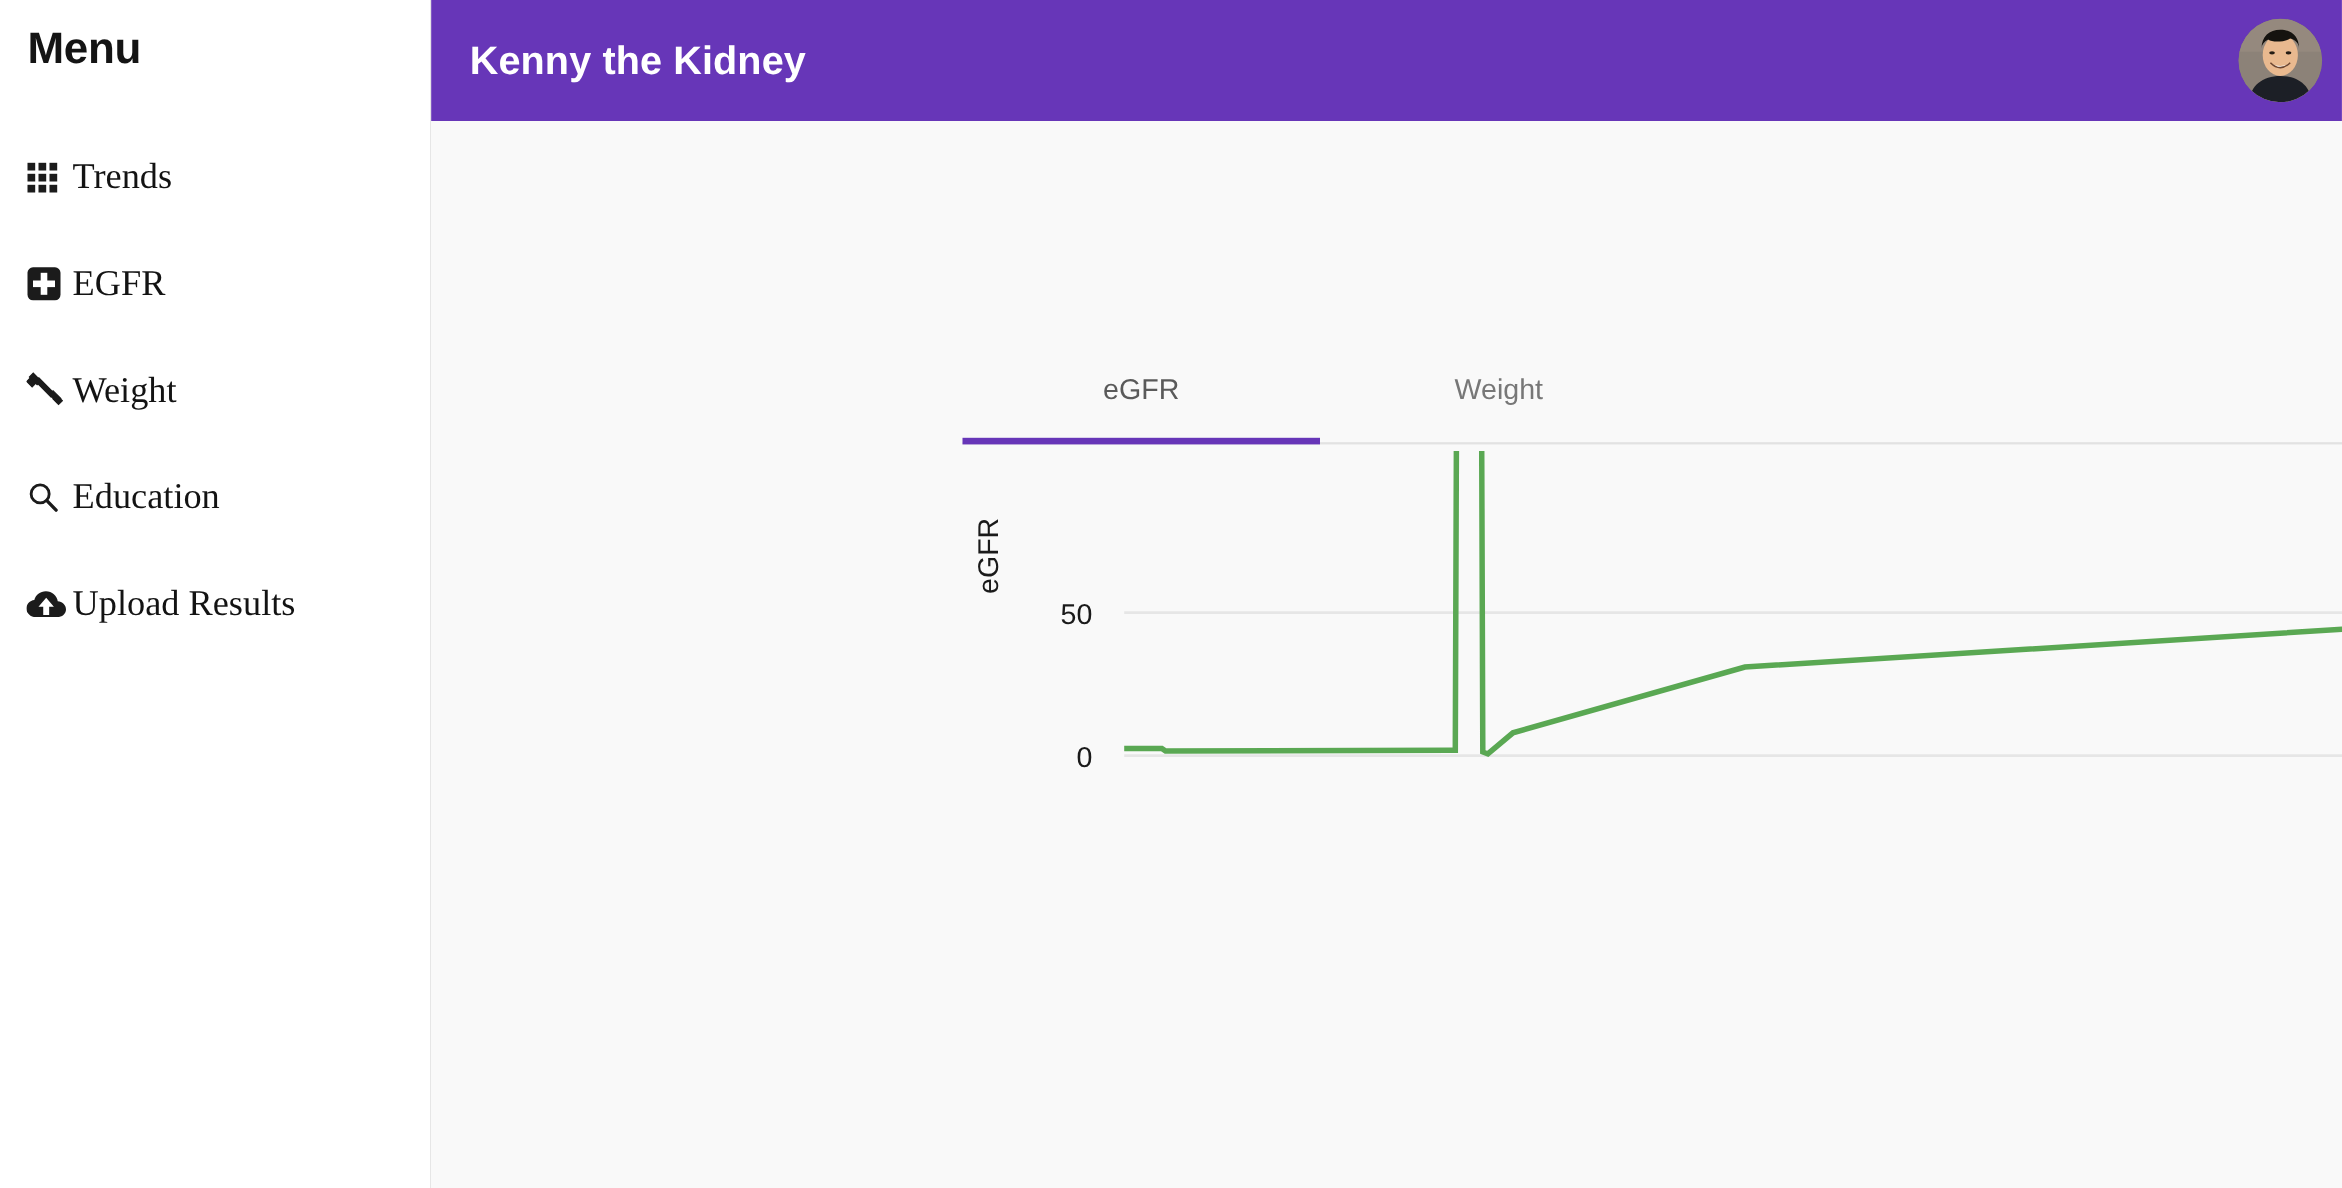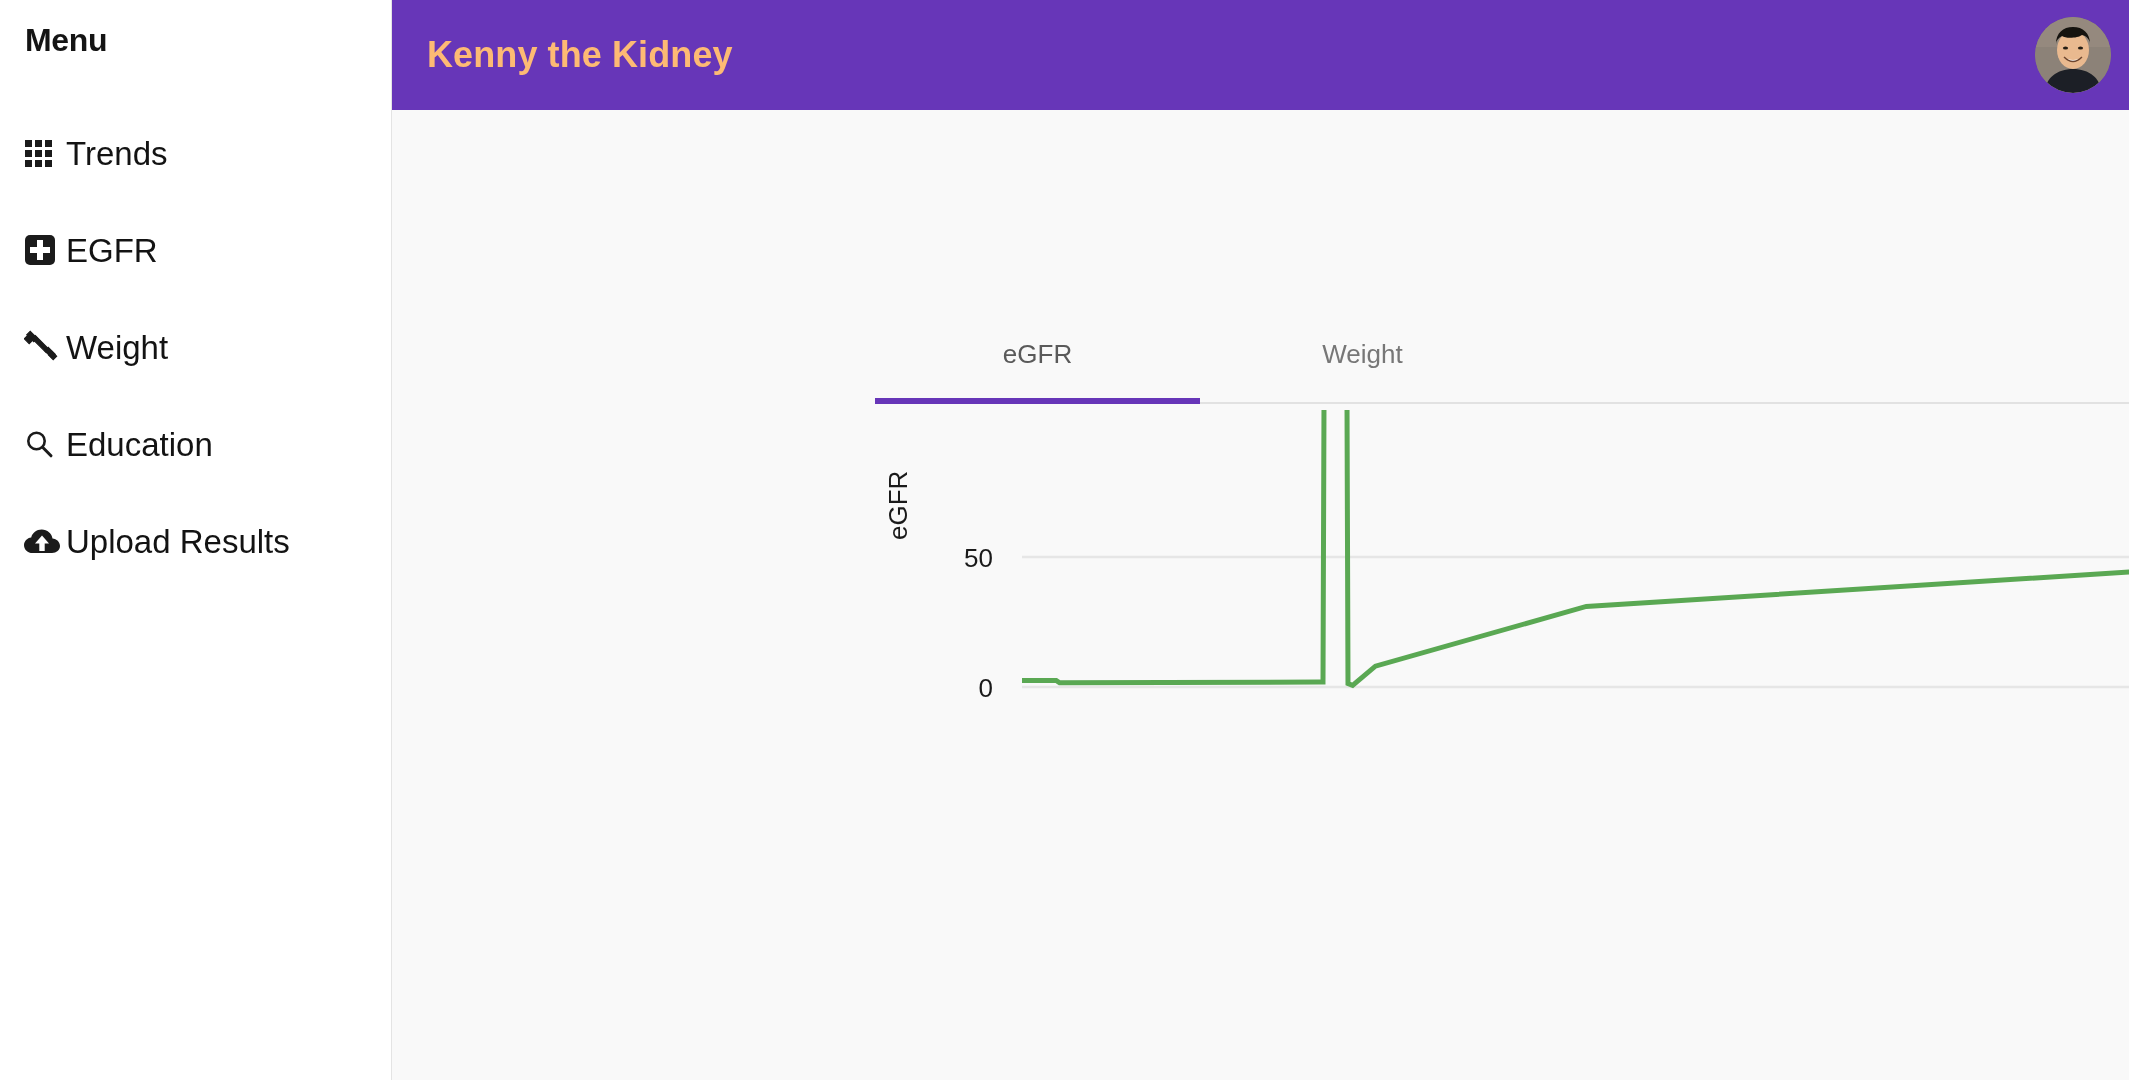--- a/index.html
+++ b/index.html
@@ -19,21 +19,21 @@
   
   .sidebar {
     width: 392px;
     height: 1080px;
     background: #ffffff;
     border-right: 1px solid #e4e4e4;
     flex: 0 0 392px;
     padding: 0;
   }
   .menu-title {
-    font-size: 32px;
+    font-size: 40px;
     font-weight: bold;
     color: #141414;
     padding: 22px 0 0 25px;
     letter-spacing: -0.3px;
   }
   .menu-list {
     margin-top: 66px;
     list-style: none;
   }
   .menu-item {
@@ -51,20 +51,21 @@
     align-items: center;
     justify-content: flex-start;
     flex: 0 0 42px;
     color: #1b1b1b;
   }
   .menu-item .mi-label {
     font-size: 33px;
     color: #131313;
     line-height: 1;
     white-space: nowrap;
+    font-family: Liberation Serif, serif;
   }
 
   
   .main {
     flex: 1 1 auto;
     height: 1080px;
     background: #f9f9f9;
     position: relative;
     display: flex;
     flex-direction: column;
@@ -75,21 +76,21 @@
     display: flex;
     align-items: center;
     justify-content: space-between;
     padding: 0 18px 0 35px;
     flex: 0 0 110px;
     position: relative;
   }
   .topbar-title {
     font-size: 36px;
     font-weight: bold;
-    color: #fdba74;
+    color: #ffffff;
     letter-spacing: 0.1px;
   }
   .avatar {
     width: 76px;
     height: 76px;
     border-radius: 50%;
     overflow: hidden;
     flex: 0 0 76px;
     background: #8a8076;
     position: relative;

